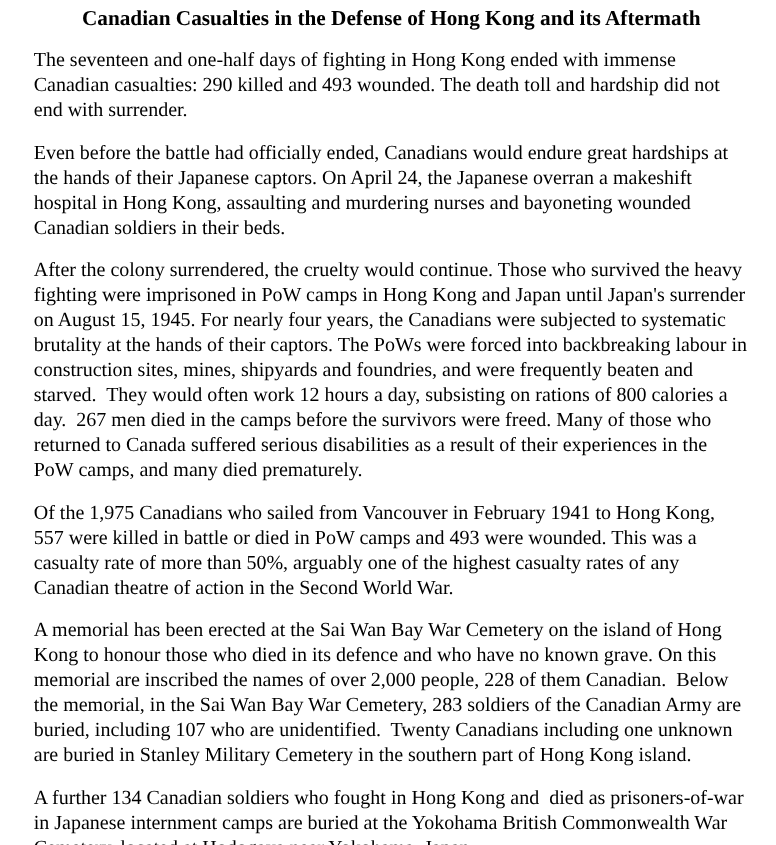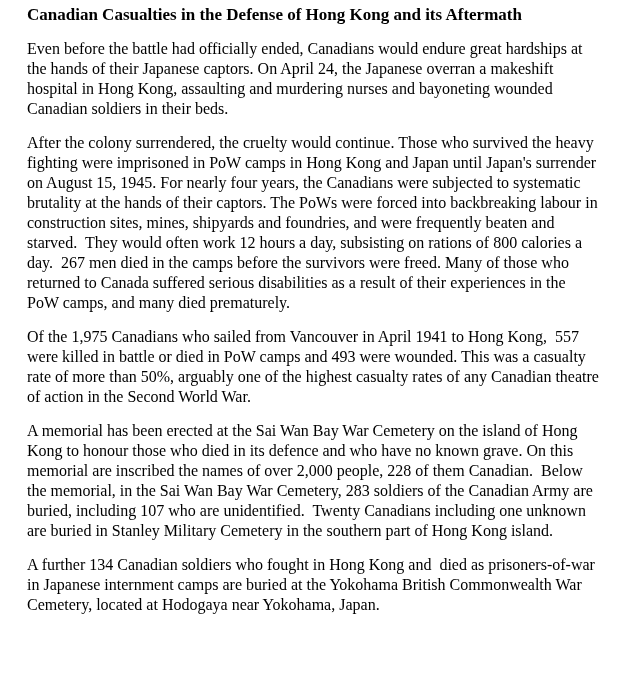--- a/index.html
+++ b/index.html
@@ -15,39 +15,40 @@
     color: #000000;
     font-family: "Liberation Serif", "DejaVu Serif", serif;
     font-size: 16px;
     line-height: 20px;
     padding: 5px 22px 0 27px;
     overflow: hidden;
   }
   .doc-title {
     font-size: 17px;
     font-weight: bold;
-    text-align: left;
+    text-align: center;
     line-height: 20px;
     margin: 0 0 14px 0;
     white-space: pre-wrap;
   }
   .para {
     margin: 14px 0;
     white-space: pre-wrap;
   }
 </style>
 </head>
 <body>
 
 <div class="page">
   <div class="doc-title">Canadian Casualties in the Defense of Hong Kong and its Aftermath</div>
 
+  <p class="para">The seventeen and one-half days of fighting in Hong Kong ended with immense Canadian casualties: 290 killed and 493 wounded. The death toll and hardship did not end with surrender.</p>
 
   <p class="para">Even before the battle had officially ended, Canadians would endure great hardships at the hands of their Japanese captors. On April 24, the Japanese overran a makeshift hospital in Hong Kong, assaulting and murdering nurses and bayoneting wounded Canadian soldiers in their beds.</p>
 
   <p class="para">After the colony surrendered, the cruelty would continue. Those who survived the heavy fighting were imprisoned in PoW camps in Hong Kong and Japan until Japan's surrender on August 15, 1945. For nearly four years, the Canadians were subjected to systematic brutality at the hands of their captors. The PoWs were forced into backbreaking labour in construction sites, mines, shipyards and foundries, and were frequently beaten and starved.  They would often work 12 hours a day, subsisting on rations of 800 calories a day.  267 men died in the camps before the survivors were freed. Many of those who returned to Canada suffered serious disabilities as a result of their experiences in the PoW camps, and many died prematurely.</p>
 
-  <p class="para">Of the 1,975 Canadians who sailed from Vancouver in April 1941 to Hong Kong,  557 were killed in battle or died in PoW camps and 493 were wounded. This was a casualty rate of more than 50%, arguably one of the highest casualty rates of any Canadian theatre of action in the Second World War.</p>
+  <p class="para">Of the 1,975 Canadians who sailed from Vancouver in February 1941 to Hong Kong,  557 were killed in battle or died in PoW camps and 493 were wounded. This was a casualty rate of more than 50%, arguably one of the highest casualty rates of any Canadian theatre of action in the Second World War.</p>
 
   <p class="para">A memorial has been erected at the Sai Wan Bay War Cemetery on the island of Hong Kong to honour those who died in its defence and who have no known grave. On this memorial are inscribed the names of over 2,000 people, 228 of them Canadian.  Below the memorial, in the Sai Wan Bay War Cemetery, 283 soldiers of the Canadian Army are buried, including 107 who are unidentified.  Twenty Canadians including one unknown are buried in Stanley Military Cemetery in the southern part of Hong Kong island.</p>
 
   <p class="para">A further 134 Canadian soldiers who fought in Hong Kong and  died as prisoners-of-war in Japanese internment camps are buried at the Yokohama British Commonwealth War Cemetery, located at Hodogaya near Yokohama, Japan.</p>
 </div>
 
 </body></html>

